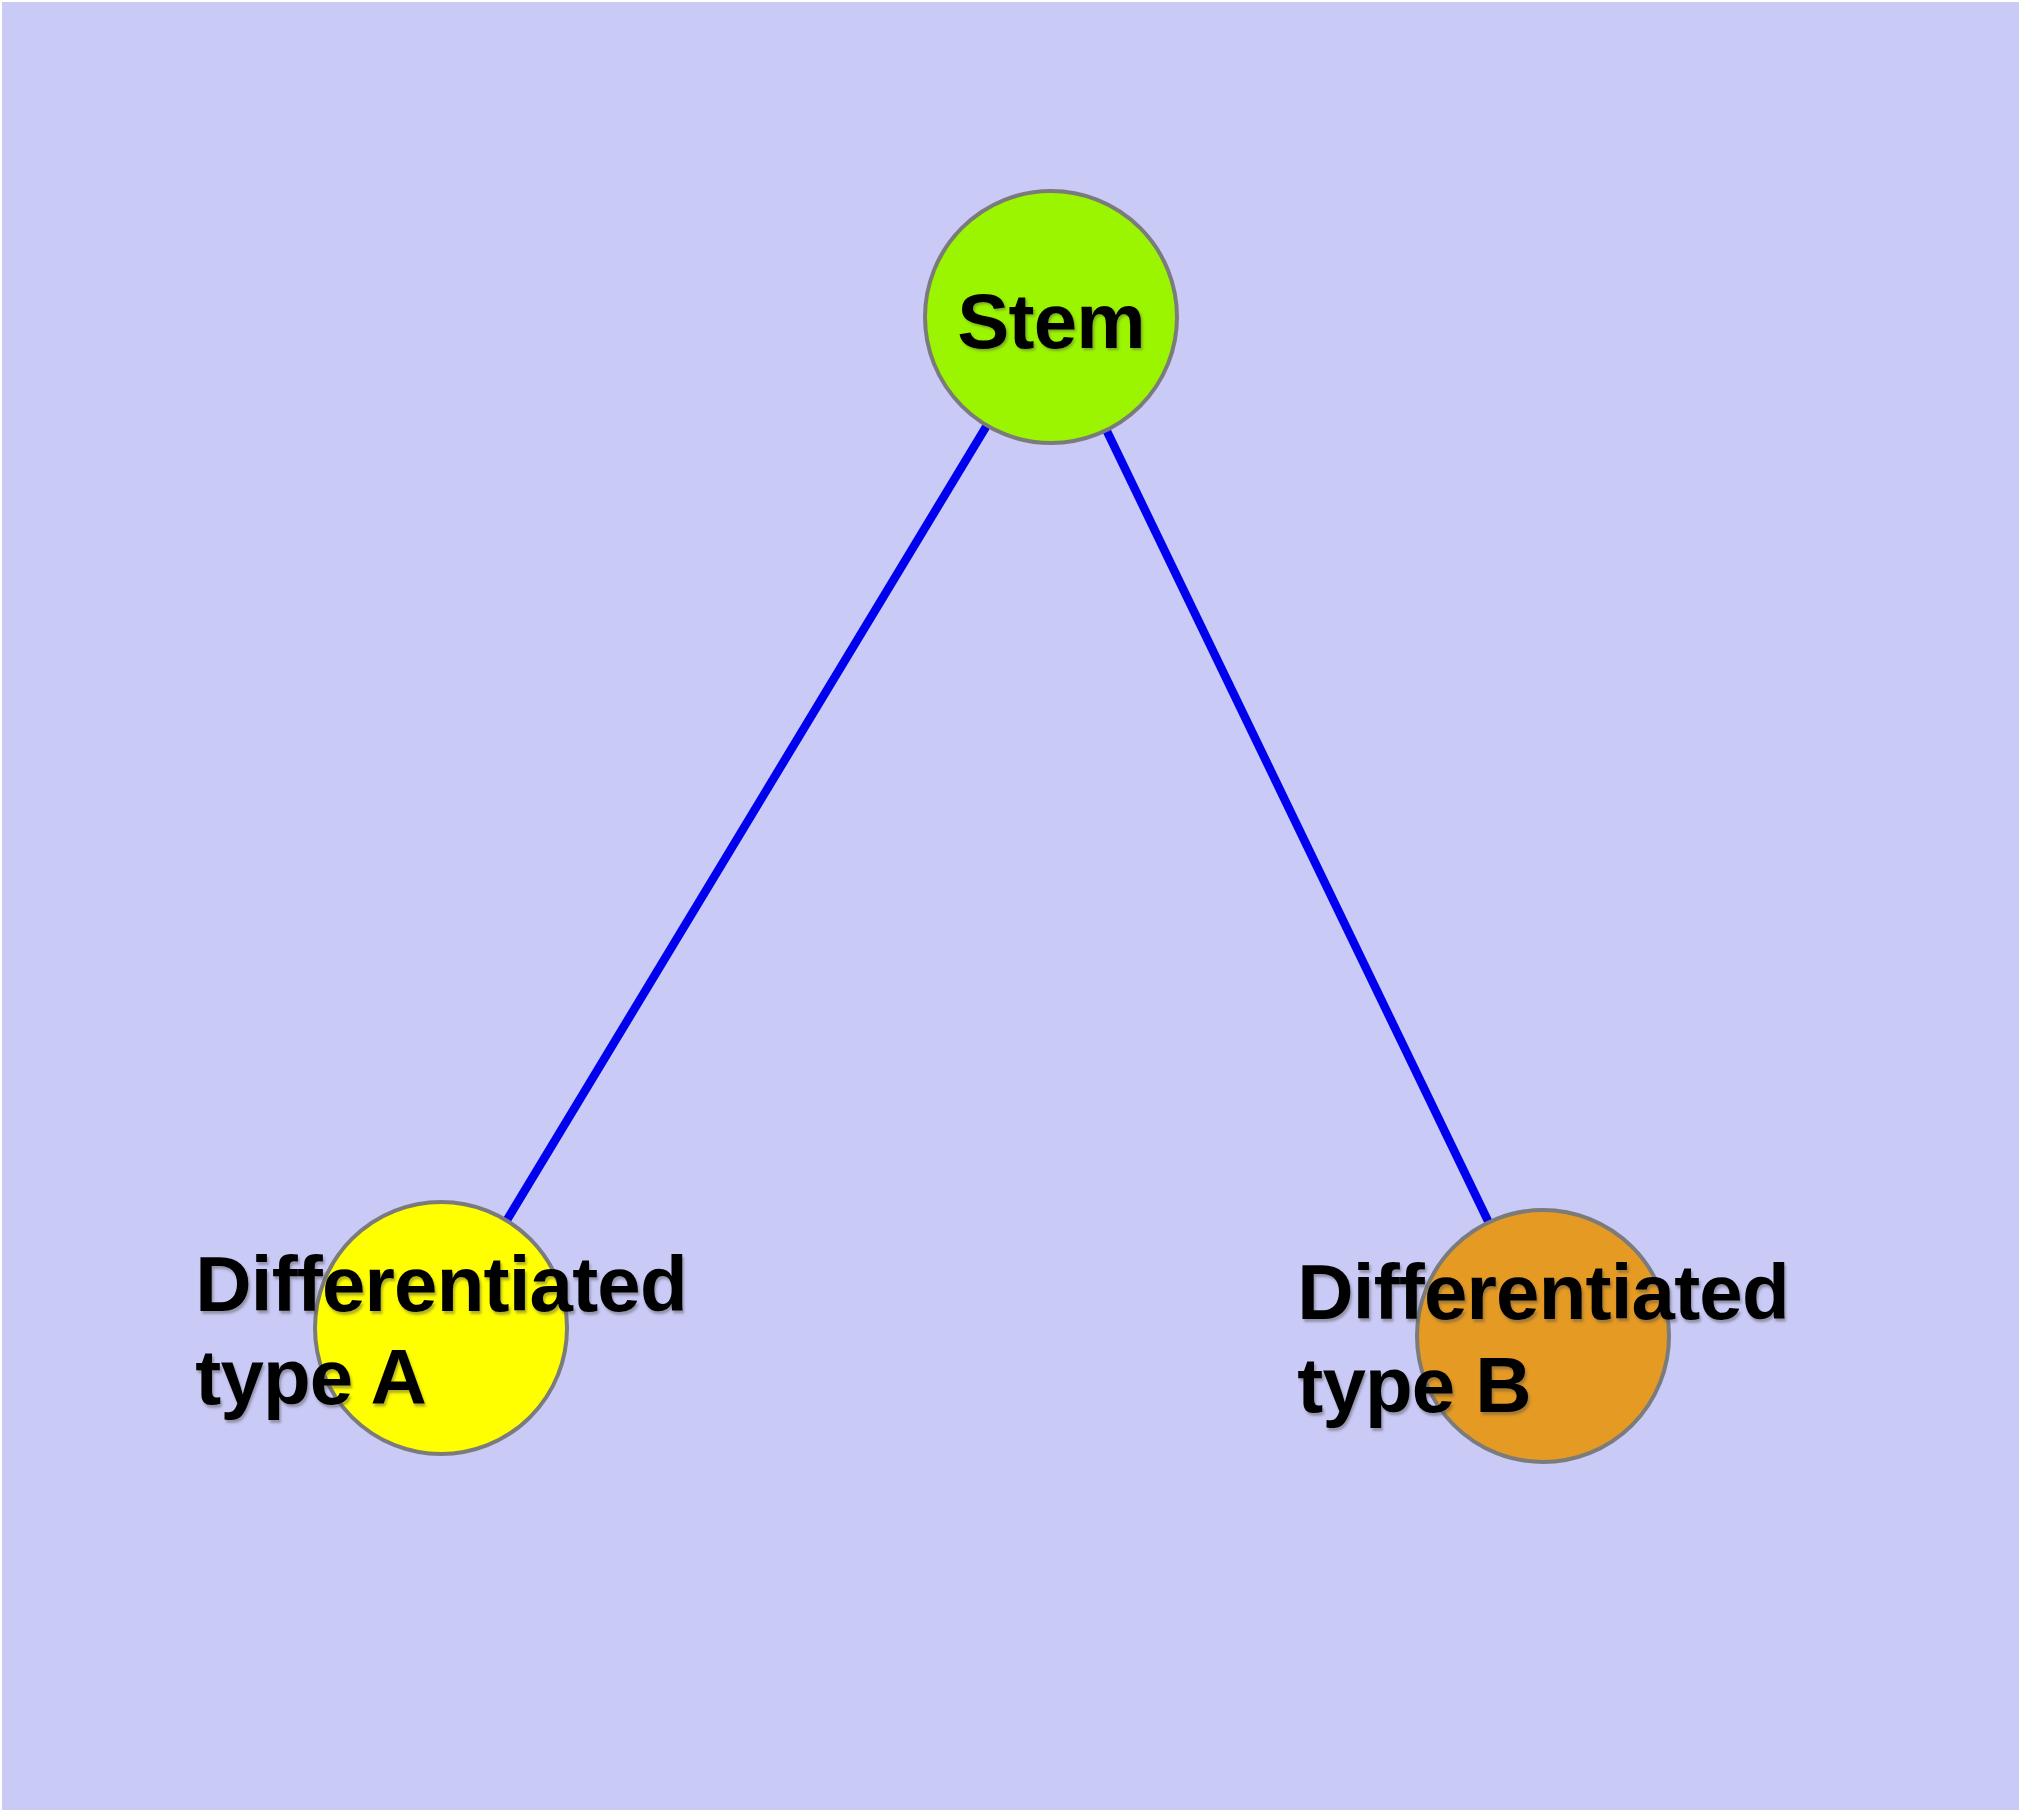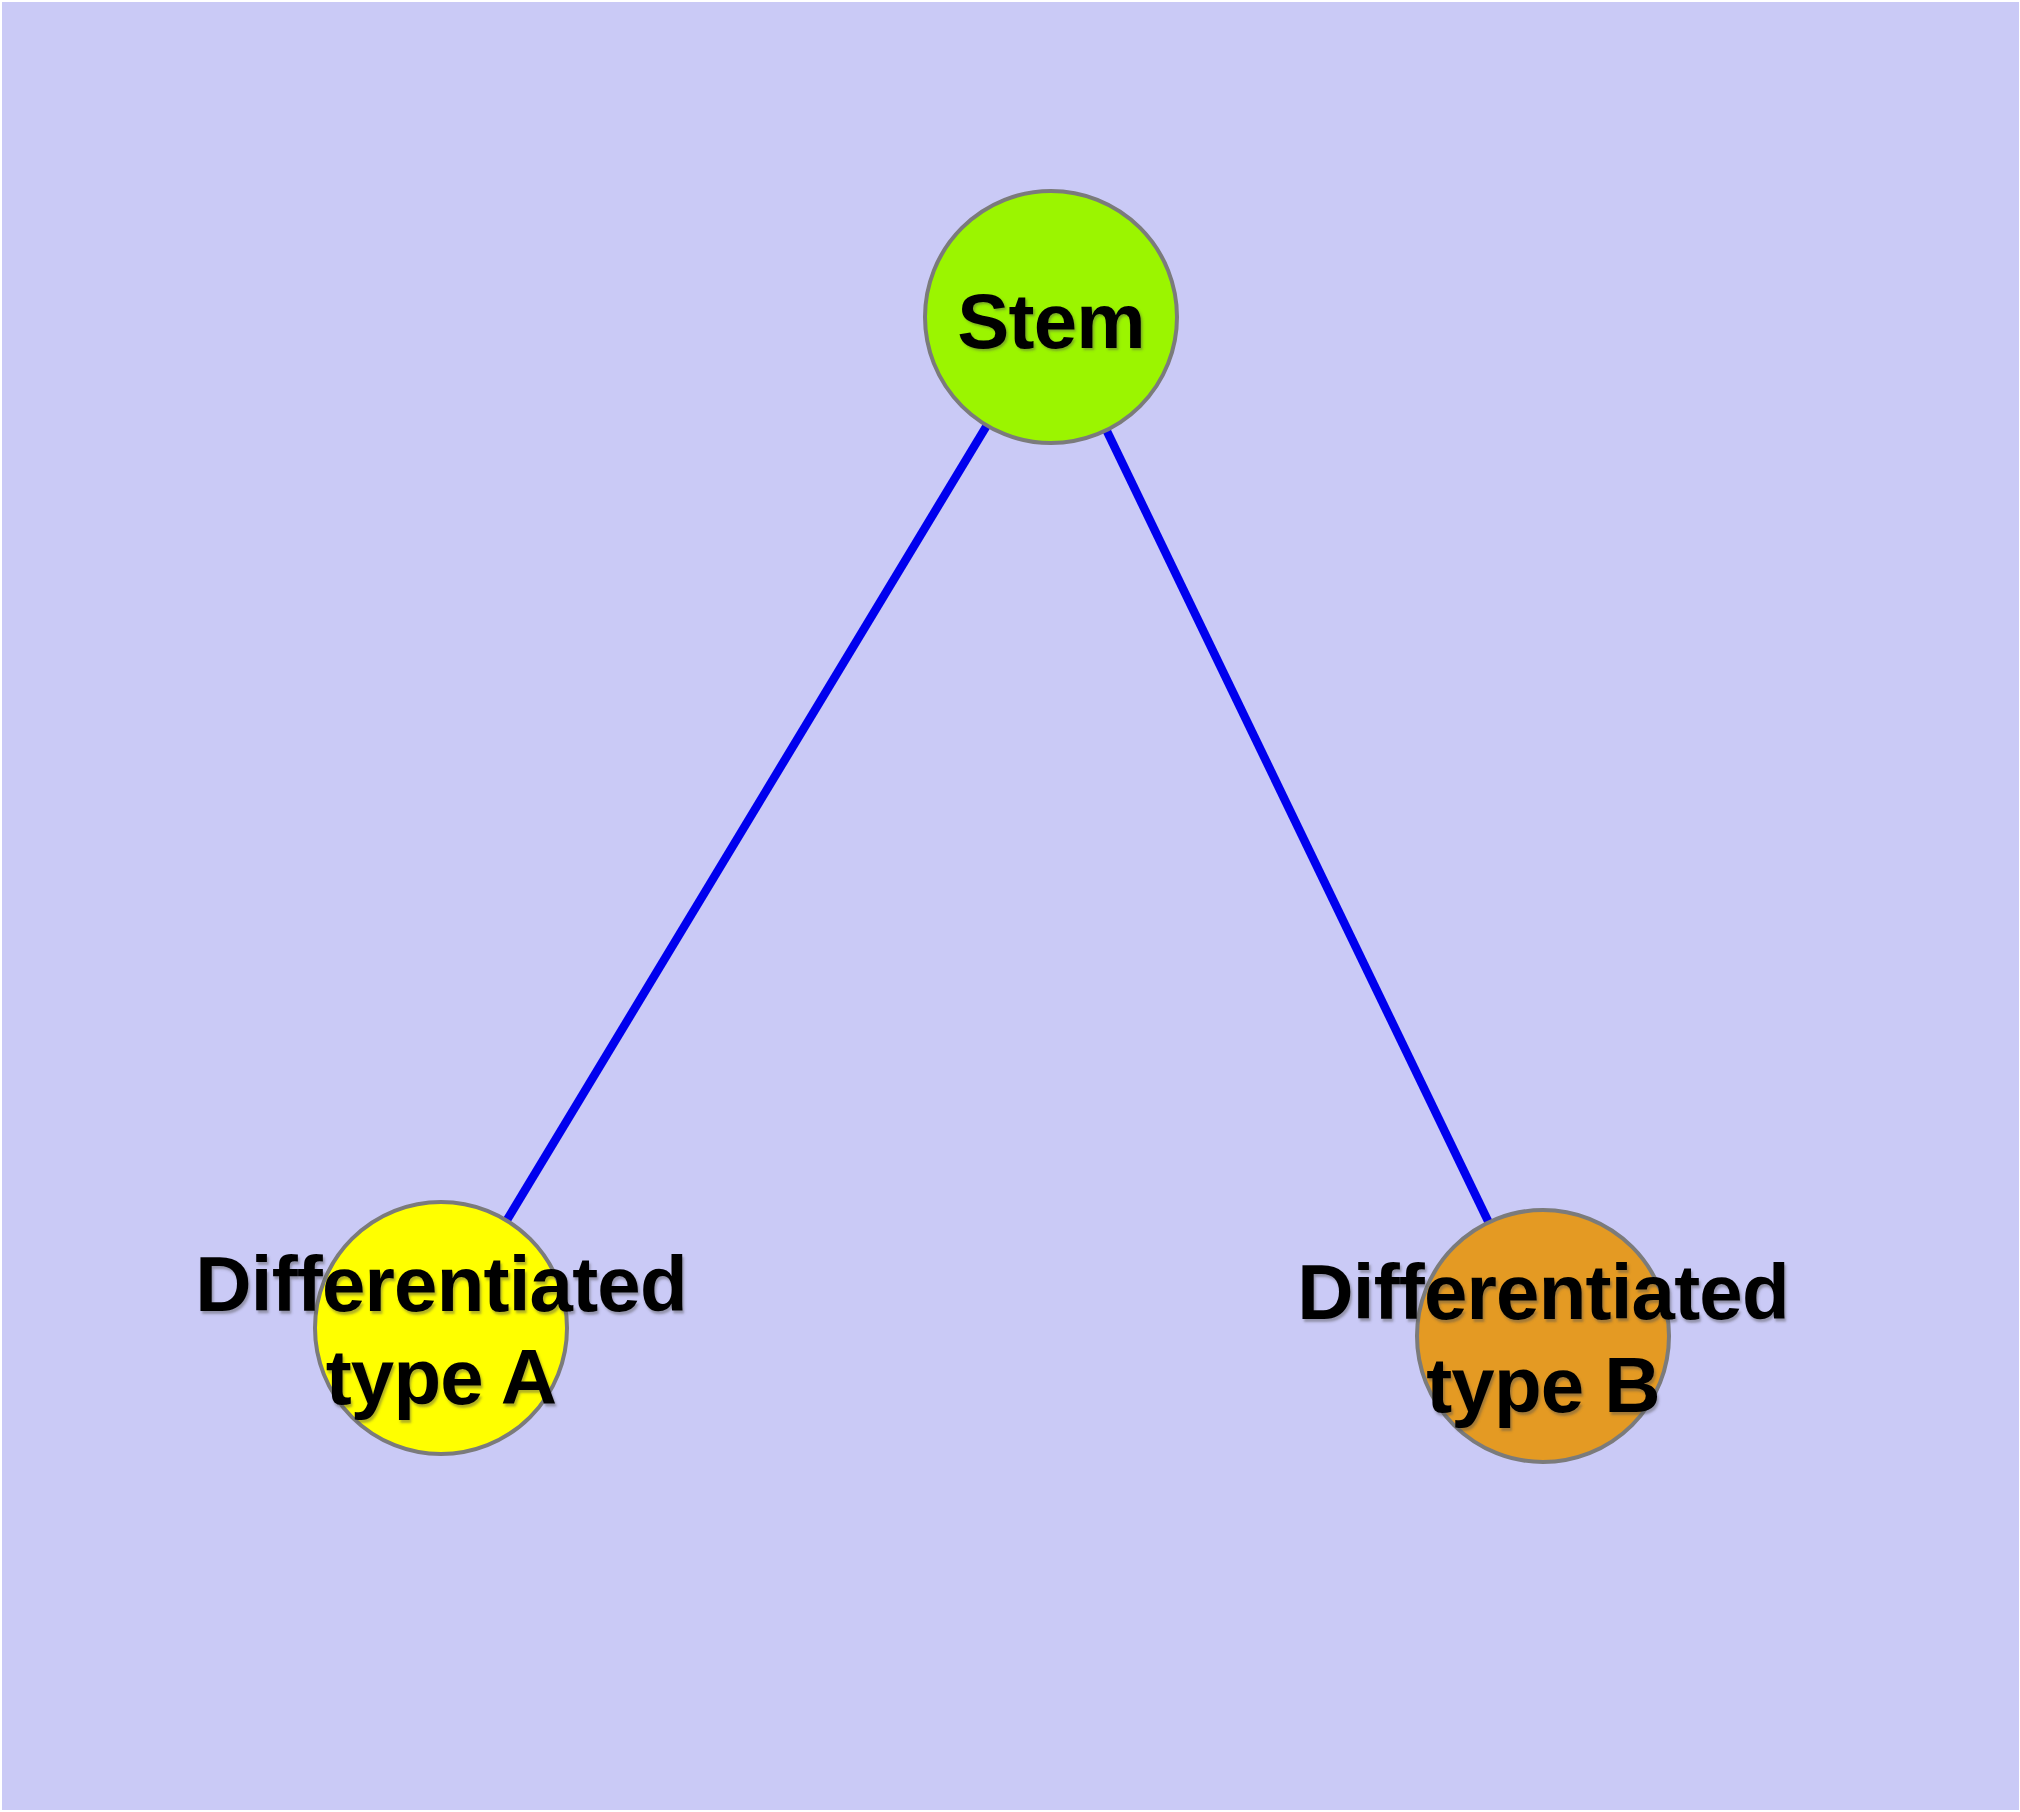--- a/index.html
+++ b/index.html
@@ -30,21 +30,21 @@
     box-sizing: border-box;
     z-index: 2;
   }
   .node-label {
     position: absolute;
     transform: translate(-50%, -50%);
     z-index: 3;
     font-weight: 700;
     font-size: 78px;
     line-height: 93px;
-    text-align: center;
+    text-align: left;
     white-space: pre-line;
     letter-spacing: -0.8px;
     text-shadow: 1.7px 2.5px 2.5px rgba(80,80,80,0.45);
     pointer-events: none;
   }
 </style>
 </head>
 <body>
 
 <div class="canvas" style="background: rgb(202, 202, 246); border-color: rgb(255, 255, 255);">

